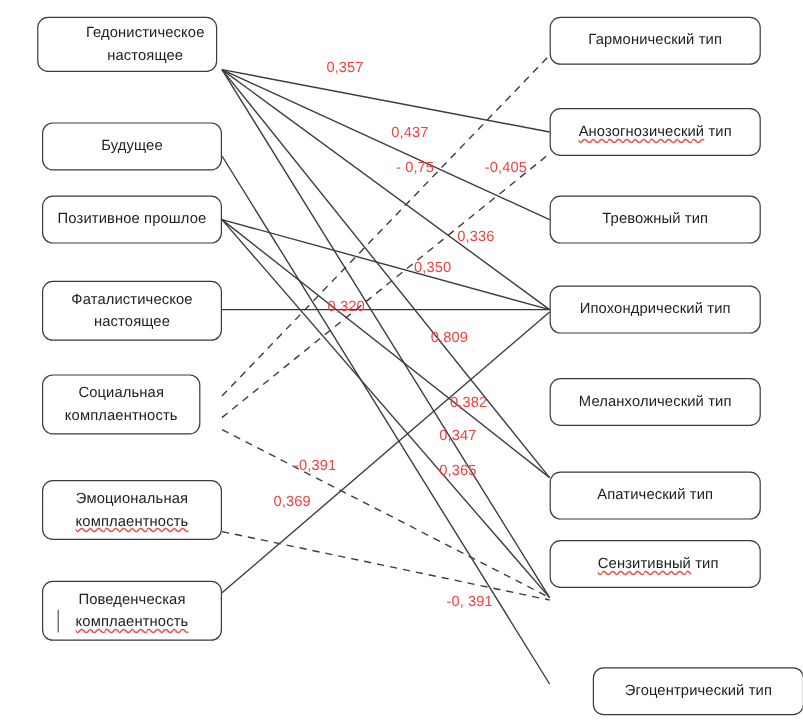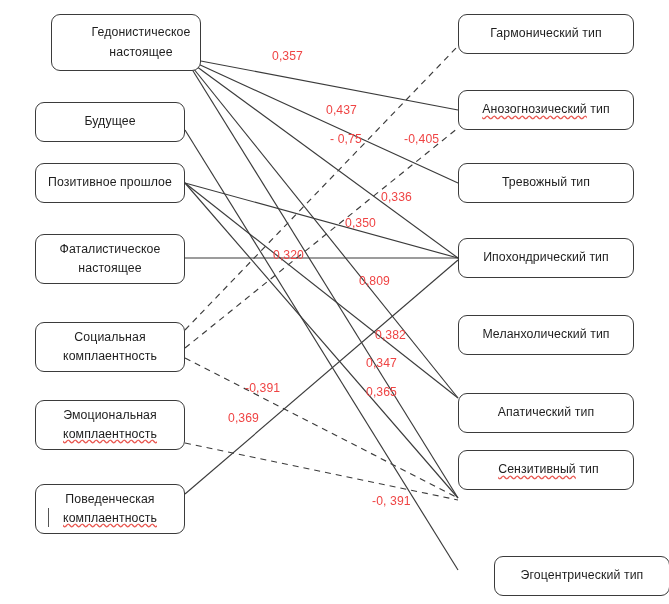--- a/index.html
+++ b/index.html
@@ -72,35 +72,35 @@
     <line x1="185" y1="183" x2="458" y2="498" stroke="#3b3b3b" stroke-width="1.15"></line>
     <line x1="185" y1="258" x2="458" y2="258" stroke="#3b3b3b" stroke-width="1.15"></line>
     <line x1="185" y1="330" x2="458" y2="46" stroke="#3b3b3b" stroke-width="1.15" stroke-dasharray="6,5"></line>
     <line x1="185" y1="348" x2="458" y2="128" stroke="#3b3b3b" stroke-width="1.15" stroke-dasharray="6,5"></line>
     <line x1="185" y1="358" x2="458" y2="498" stroke="#3b3b3b" stroke-width="1.15" stroke-dasharray="6,5"></line>
     <line x1="185" y1="443" x2="458" y2="500" stroke="#3b3b3b" stroke-width="1.15" stroke-dasharray="6,5"></line>
     <line x1="185" y1="494" x2="458" y2="260" stroke="#3b3b3b" stroke-width="1.15"></line>
   </svg>
 
 <div id="nodes-layer">
-    <div class="node" style="left: 51px; top: 14px; width: 150px; height: 57px; padding-left: 36px;">
+    <div class="node" style="left: 31px; top: 14px; width: 150px; height: 46px; padding-left: 36px;">
       <span class="lbl">Гедонистическое
 настоящее</span>
     </div>
     <div class="node" style="left: 35px; top: 102px; width: 150px; height: 40px;">
       <span class="lbl">Будущее</span>
     </div>
     <div class="node" style="left: 35px; top: 163px; width: 150px; height: 40px;">
       <span class="lbl">Позитивное прошлое</span>
     </div>
     <div class="node" style="left: 35px; top: 234px; width: 150px; height: 50px;">
       <span class="lbl">Фаталистическое
 настоящее</span>
     </div>
-    <div class="node" style="left: 35px; top: 322px; width: 150px; height: 50px;">
+    <div class="node" style="left: 35px; top: 312px; width: 132px; height: 50px;">
       <span class="lbl">Социальная
 комплаентность</span>
     </div>
     <div class="node" style="left: 35px; top: 400px; width: 150px; height: 50px;">
       <span class="lbl">Эмоциональная<br><span class="misspell">комплаентность</span></span>
     </div>
     <div class="node" style="left: 35px; top: 484px; width: 150px; height: 50px;">
       <span class="lbl">Поведенческая<br><span class="misspell">комплаентность</span></span>
       <span class="caret"></span>
     </div>

